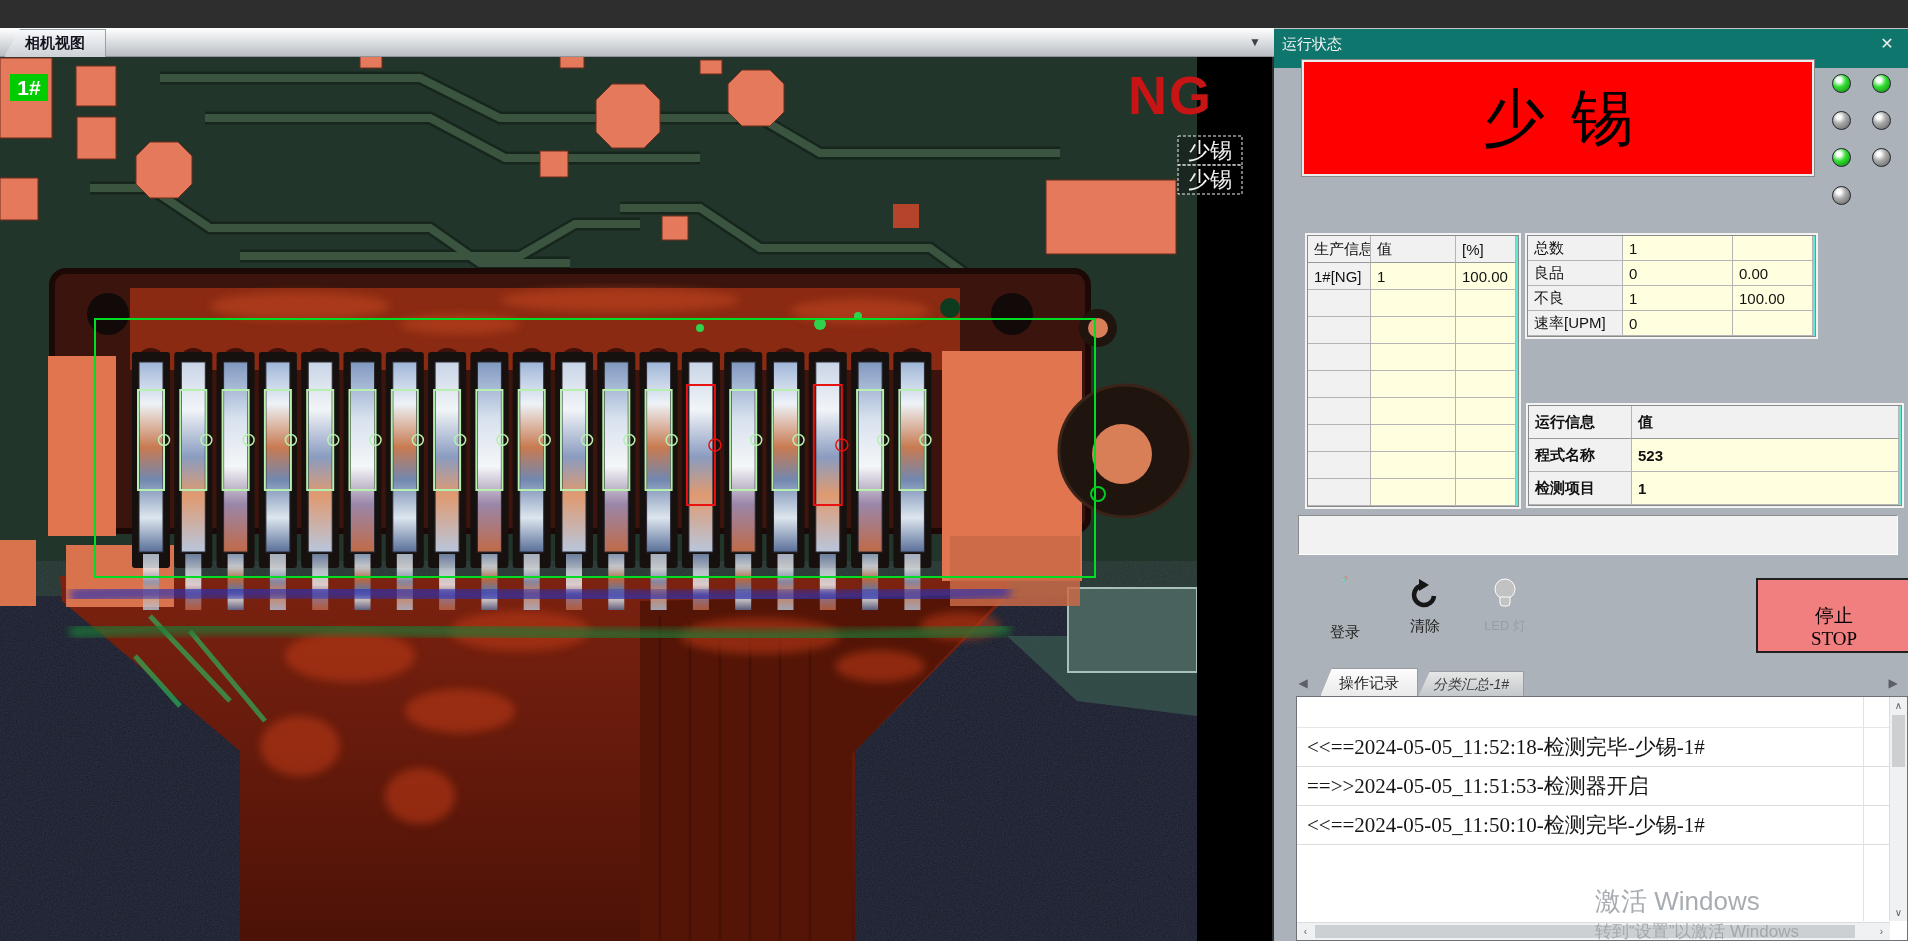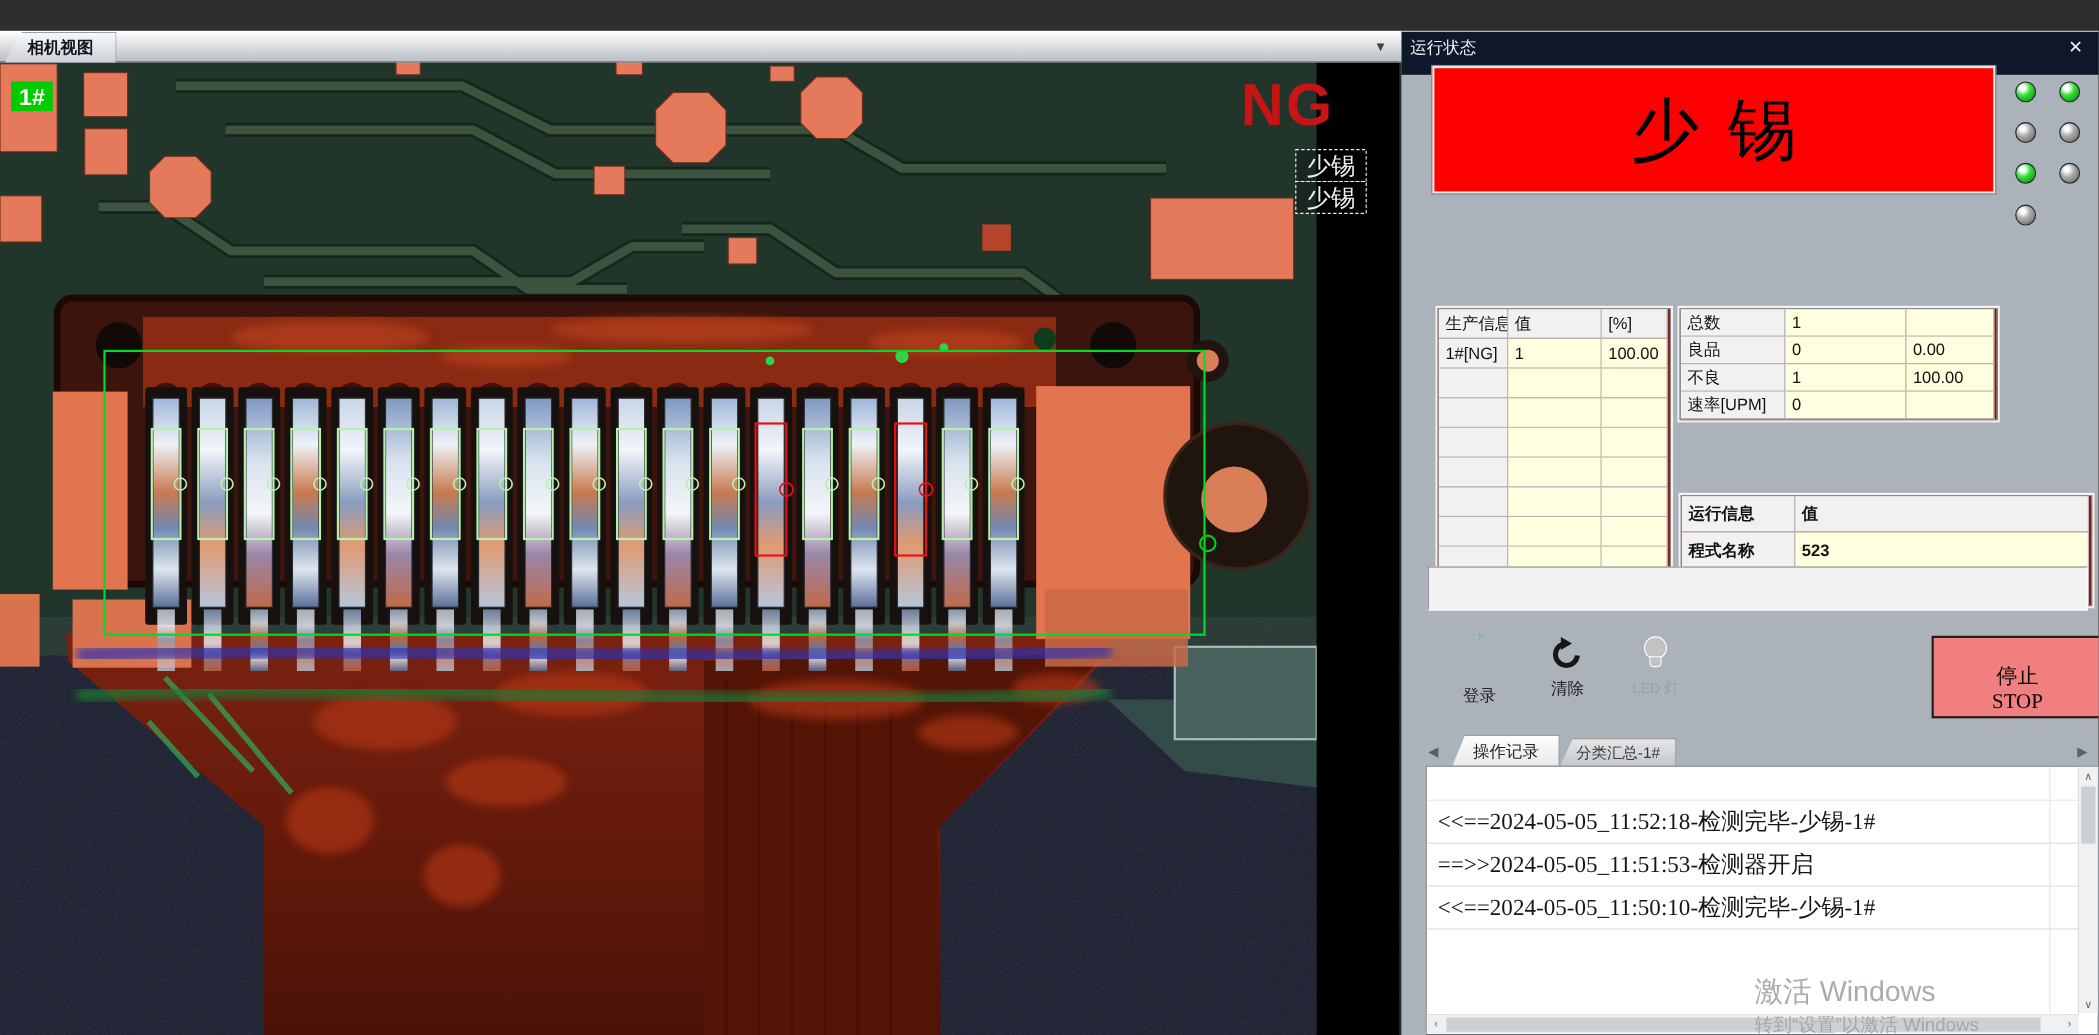--- a/index.html
+++ b/index.html
@@ -17,52 +17,52 @@
           background:linear-gradient(#ffffff,#b9bec5);border-bottom:1px solid #8e949a;z-index:20;}
   .tab-cam{position:absolute;left:4px;top:1px;height:27px;width:100px;
            background:linear-gradient(#f7f9fb,#ccd1d7);border:1px solid #9aa0a6;border-bottom:none;
            clip-path:polygon(16px 0,100% 0,100% 100%,0 100%);
            display:flex;align-items:center;justify-content:center;font-weight:bold;color:#14141e;font-size:15px;}
   .cam-dd{position:absolute;left:1246px;top:5px;width:18px;height:18px;color:#3c4248;font-size:12px;
           display:flex;align-items:center;justify-content:center;cursor:pointer;}
   .camera{position:absolute;left:0;top:56px;width:1272px;height:885px;background:#000;}
   
   .rpane{position:absolute;left:1274px;top:28px;width:634px;height:913px;background:#acb2b9;}
-  .rtitle{position:absolute;left:0;top:0;width:634px;height:40px;background:#0f172a;border-top:1px solid #c6c6c6;
+  .rtitle{position:absolute;left:0;top:0;width:634px;height:40px;background:#0f766e;border-top:1px solid #c6c6c6;
           color:#f1f3f3;line-height:30px;padding-left:8px;box-sizing:border-box;font-size:15px;}
   .rclose{position:absolute;right:10px;top:0;width:22px;height:30px;line-height:30px;text-align:center;
           color:#eceeee;font-size:16px;cursor:pointer;}
   .banner{position:absolute;left:28px;top:32px;width:512px;height:116px;border:2px solid #ececec;
           outline:1px solid #8a8a8a;display:flex;align-items:center;justify-content:center;
           font-family:"DejaVu Serif",serif;font-size:62px;color:#000;letter-spacing:26px;padding-left:26px;box-sizing:border-box;}
   .led{position:absolute;width:19px;height:19px;border-radius:50%;border:1px solid #20262a;box-sizing:border-box;}
   .led-green{background:radial-gradient(circle at 35% 30%, #ffffff 0 14%, #35e035 42%, #0a7a0a 100%);}
   .led-gray{background:radial-gradient(circle at 35% 30%, #ffffff 0 12%, #aeaeae 40%, #585858 100%);}
-  .grid-table{position:absolute;display:grid;background:#7f1d1d;border:1px solid #8a8a8a;
-              box-shadow:0 0 0 2px #f3f3f3;color:#111;margin-top:45px;}
+  .grid-table{position:absolute;display:grid;background:#5eead4;border:1px solid #8a8a8a;
+              box-shadow:0 0 0 2px #f3f3f3;color:#111;}
   .gcell{border-right:1px solid #b4b4b4;border-bottom:1px solid #b4b4b4;padding-left:6px;
          display:flex;align-items:center;background:#ffffdf;overflow:hidden;white-space:nowrap;}
   .gcell.h{background:#f1f1f1;border-bottom:1px solid #9a9a9a;}
   .gcell.lab{background:#f1f1f1;}
   .msgbox{position:absolute;left:24px;top:487px;width:600px;height:40px;background:#f2f2f2;
           border:1px solid #8a8a8a;border-bottom-color:#fdfdfd;border-right-color:#fdfdfd;box-sizing:border-box;}
   .toolbtn{position:absolute;width:72px;height:66px;top:548px;display:flex;flex-direction:column;
            align-items:center;gap:3px;cursor:pointer;}
   .toolbtn .lbl{font-size:15px;color:#222;}
   .toolbtn.disabled .lbl{color:#98a0a2;font-size:13px;}
   .stopbtn{position:absolute;left:482px;top:550px;width:156px;height:75px;background:#f27f7f;
            border:2px solid #202020;box-sizing:border-box;display:flex;flex-direction:column;
            align-items:center;justify-content:flex-end;font-family:"Liberation Serif",serif;
            font-size:19px;color:#000000;line-height:1.25;cursor:pointer;}
   .rtabs{position:absolute;left:0;top:640px;width:634px;height:29px;}
   .rtab{position:absolute;top:0;height:28px;display:flex;align-items:center;justify-content:center;
         font-size:14px;color:#222;border:1px solid #979da3;border-bottom:none;
         clip-path:polygon(12px 0,100% 0,100% 100%,0 100%);cursor:pointer;}
   .rtab.active{background:linear-gradient(#fdfdfd,#e9e9e9);font-size:15px;}
-  .rtab.inactive{background:linear-gradient(#e6e6e6,#c3c7cb);top:3px;height:25px;color:#3a3a3a;}
+  .rtab.inactive{background:linear-gradient(#e6e6e6,#c3c7cb);top:3px;height:25px;color:#3a3a3a;font-style:italic;}
   .tab-arrow{position:absolute;top:7px;width:14px;height:16px;color:#5a6066;font-size:12px;
              display:flex;align-items:center;justify-content:center;cursor:pointer;}
   .logbox{position:absolute;left:22px;top:668px;width:612px;height:245px;background:#fff;
           border:1px solid #6d7378;box-sizing:border-box;overflow:hidden;}
   .log-row{position:relative;height:38px;line-height:38px;border-bottom:1px solid #dcdcdc;
            font-family:"Liberation Serif",serif;font-size:21px;color:#151515;padding-left:10px;
            white-space:nowrap;overflow:hidden;}
   .log-spacer{height:30px;border-bottom:1px solid #e6e6e6;}
   .log-coldiv{position:absolute;left:566px;top:0;width:1px;height:224px;background:#e2e2e2;}
   .sbar-v{position:absolute;right:0;top:0;width:17px;height:224px;background:#f0f1f2;border-left:1px solid #dcdcdc;}

